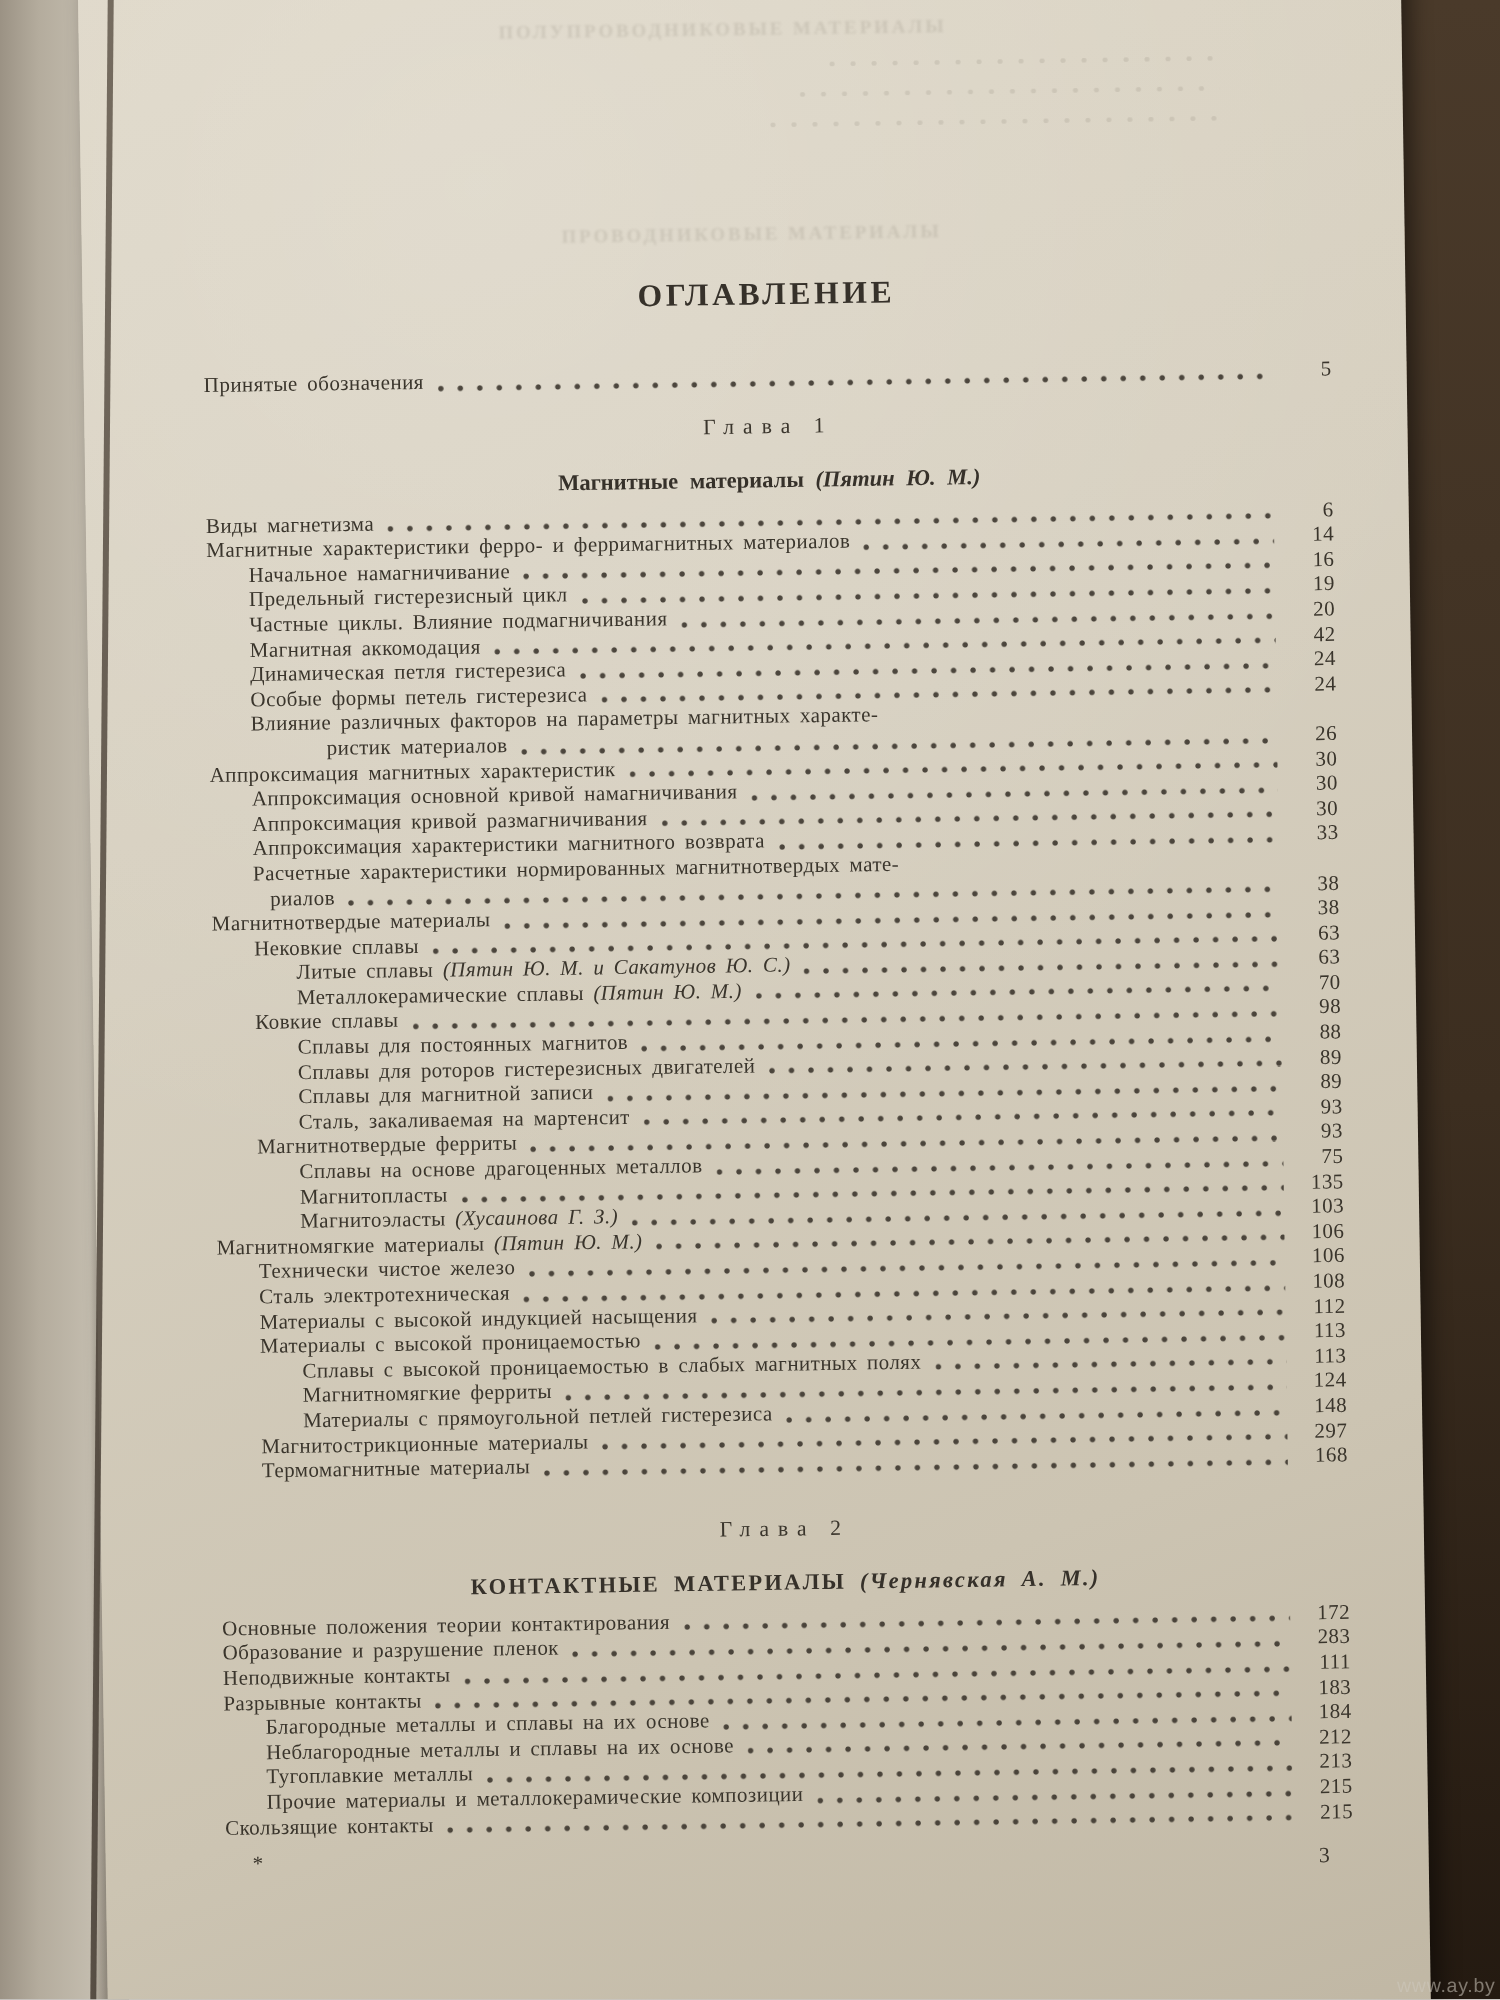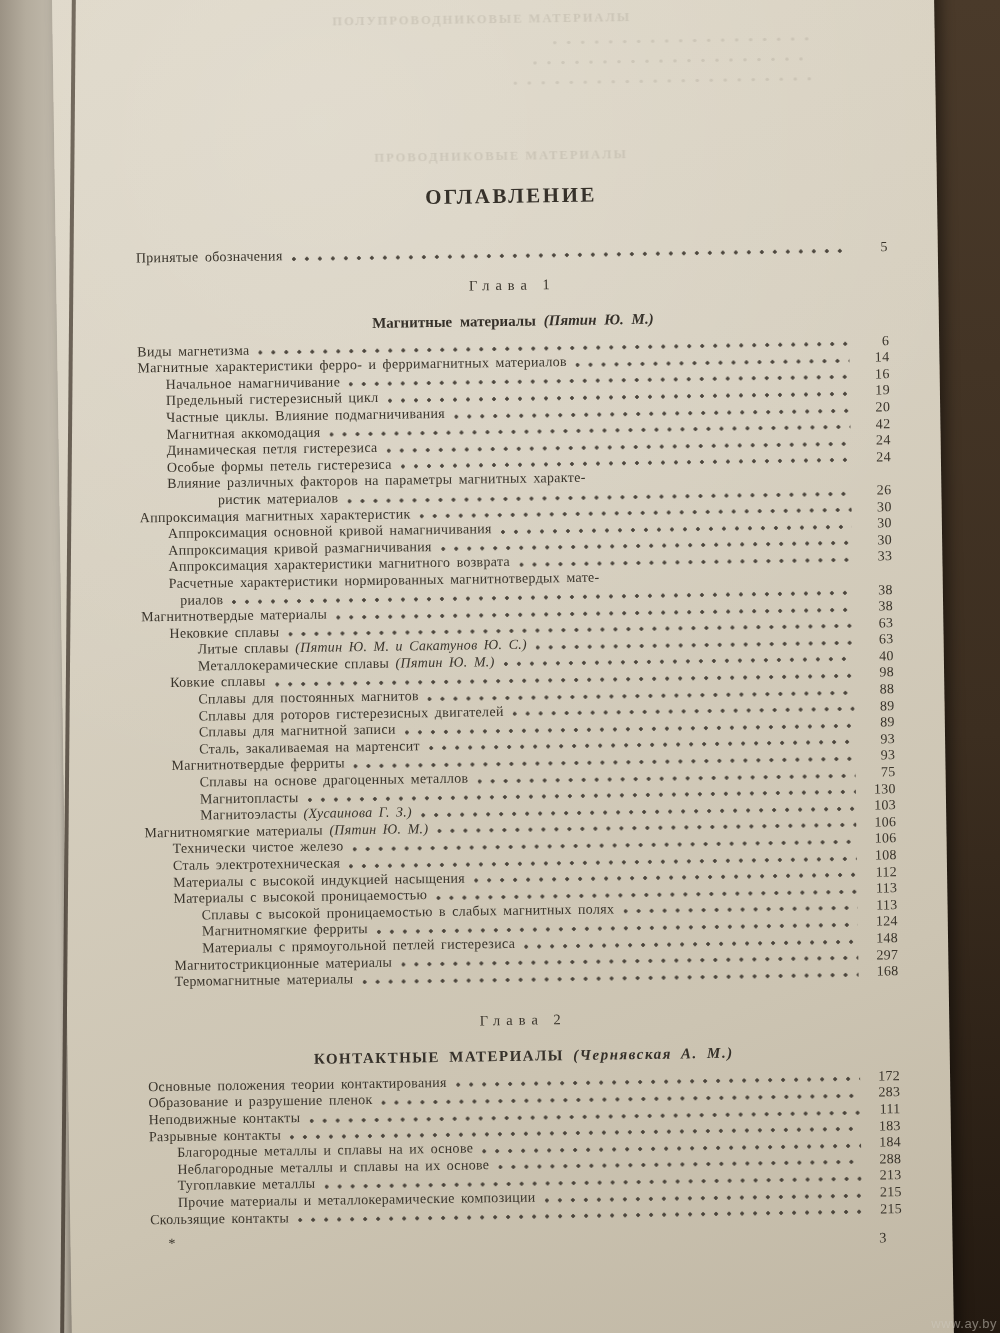--- a/index.html
+++ b/index.html
@@ -211,21 +211,21 @@
               <span class="pnum">63</span>
             </div>
             <div class="row" style="padding-left: 56px;">
               <span class="txt">Литые сплавы <span class="author">(Пятин Ю. М. и Сакатунов Ю. С.)</span></span>
               <span class="leader"></span>
               <span class="pnum">63</span>
             </div>
             <div class="row" style="padding-left: 56px;">
               <span class="txt">Металлокерамические сплавы <span class="author">(Пятин Ю. М.)</span></span>
               <span class="leader"></span>
-              <span class="pnum">40</span>
+              <span class="pnum">70</span>
             </div>
             <div class="row" style="padding-left: 28px;">
               <span class="txt">Ковкие сплавы</span>
               <span class="leader"></span>
               <span class="pnum">98</span>
             </div>
             <div class="row" style="padding-left: 56px;">
               <span class="txt">Сплавы для постоянных магнитов</span>
               <span class="leader"></span>
               <span class="pnum">88</span>
@@ -251,21 +251,21 @@
               <span class="pnum">93</span>
             </div>
             <div class="row" style="padding-left: 56px;">
               <span class="txt">Сплавы на основе драгоценных металлов</span>
               <span class="leader"></span>
               <span class="pnum">75</span>
             </div>
             <div class="row" style="padding-left: 56px;">
               <span class="txt">Магнитопласты</span>
               <span class="leader"></span>
-              <span class="pnum">130</span>
+              <span class="pnum">135</span>
             </div>
             <div class="row" style="padding-left: 56px;">
               <span class="txt">Магнитоэласты <span class="author">(Хусаинова Г. З.)</span></span>
               <span class="leader"></span>
               <span class="pnum">103</span>
             </div>
             <div class="row" style="padding-left: 0px;">
               <span class="txt">Магнитномягкие материалы <span class="author">(Пятин Ю. М.)</span></span>
               <span class="leader"></span>
               <span class="pnum">106</span>
@@ -346,21 +346,21 @@
               <span class="pnum">183</span>
             </div>
             <div class="row" style="padding-left: 28px;">
               <span class="txt">Благородные металлы и сплавы на их основе</span>
               <span class="leader"></span>
               <span class="pnum">184</span>
             </div>
             <div class="row" style="padding-left: 28px;">
               <span class="txt">Неблагородные металлы и сплавы на их основе</span>
               <span class="leader"></span>
-              <span class="pnum">288</span>
+              <span class="pnum">212</span>
             </div>
             <div class="row" style="padding-left: 28px;">
               <span class="txt">Тугоплавкие металлы</span>
               <span class="leader"></span>
               <span class="pnum">213</span>
             </div>
             <div class="row" style="padding-left: 28px;">
               <span class="txt">Прочие материалы и металлокерамические композиции</span>
               <span class="leader"></span>
               <span class="pnum">215</span>

